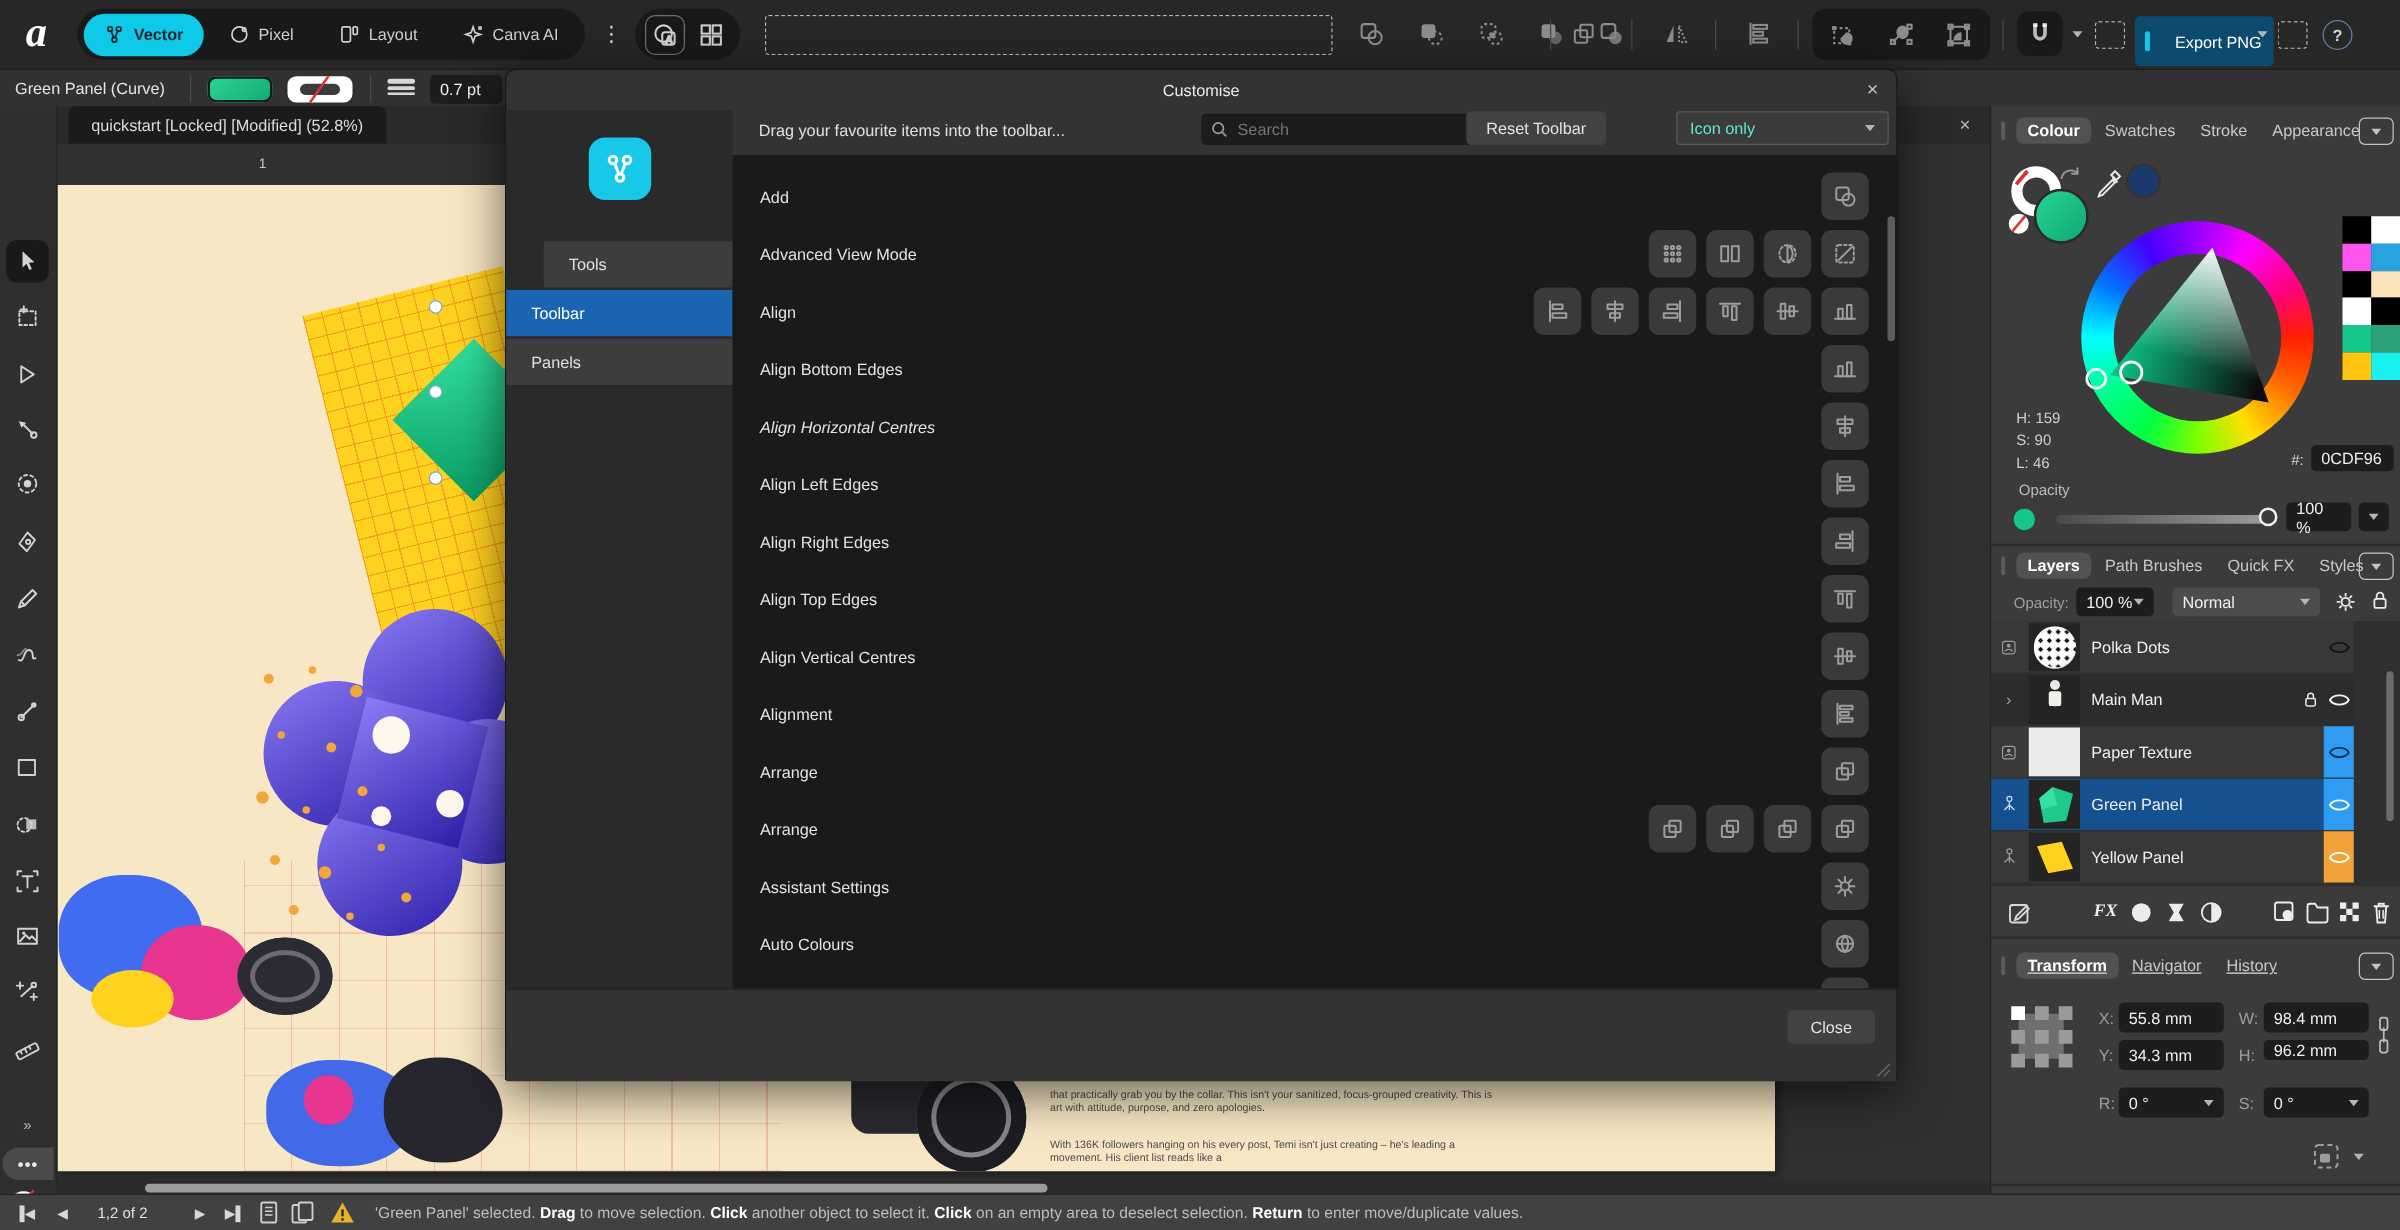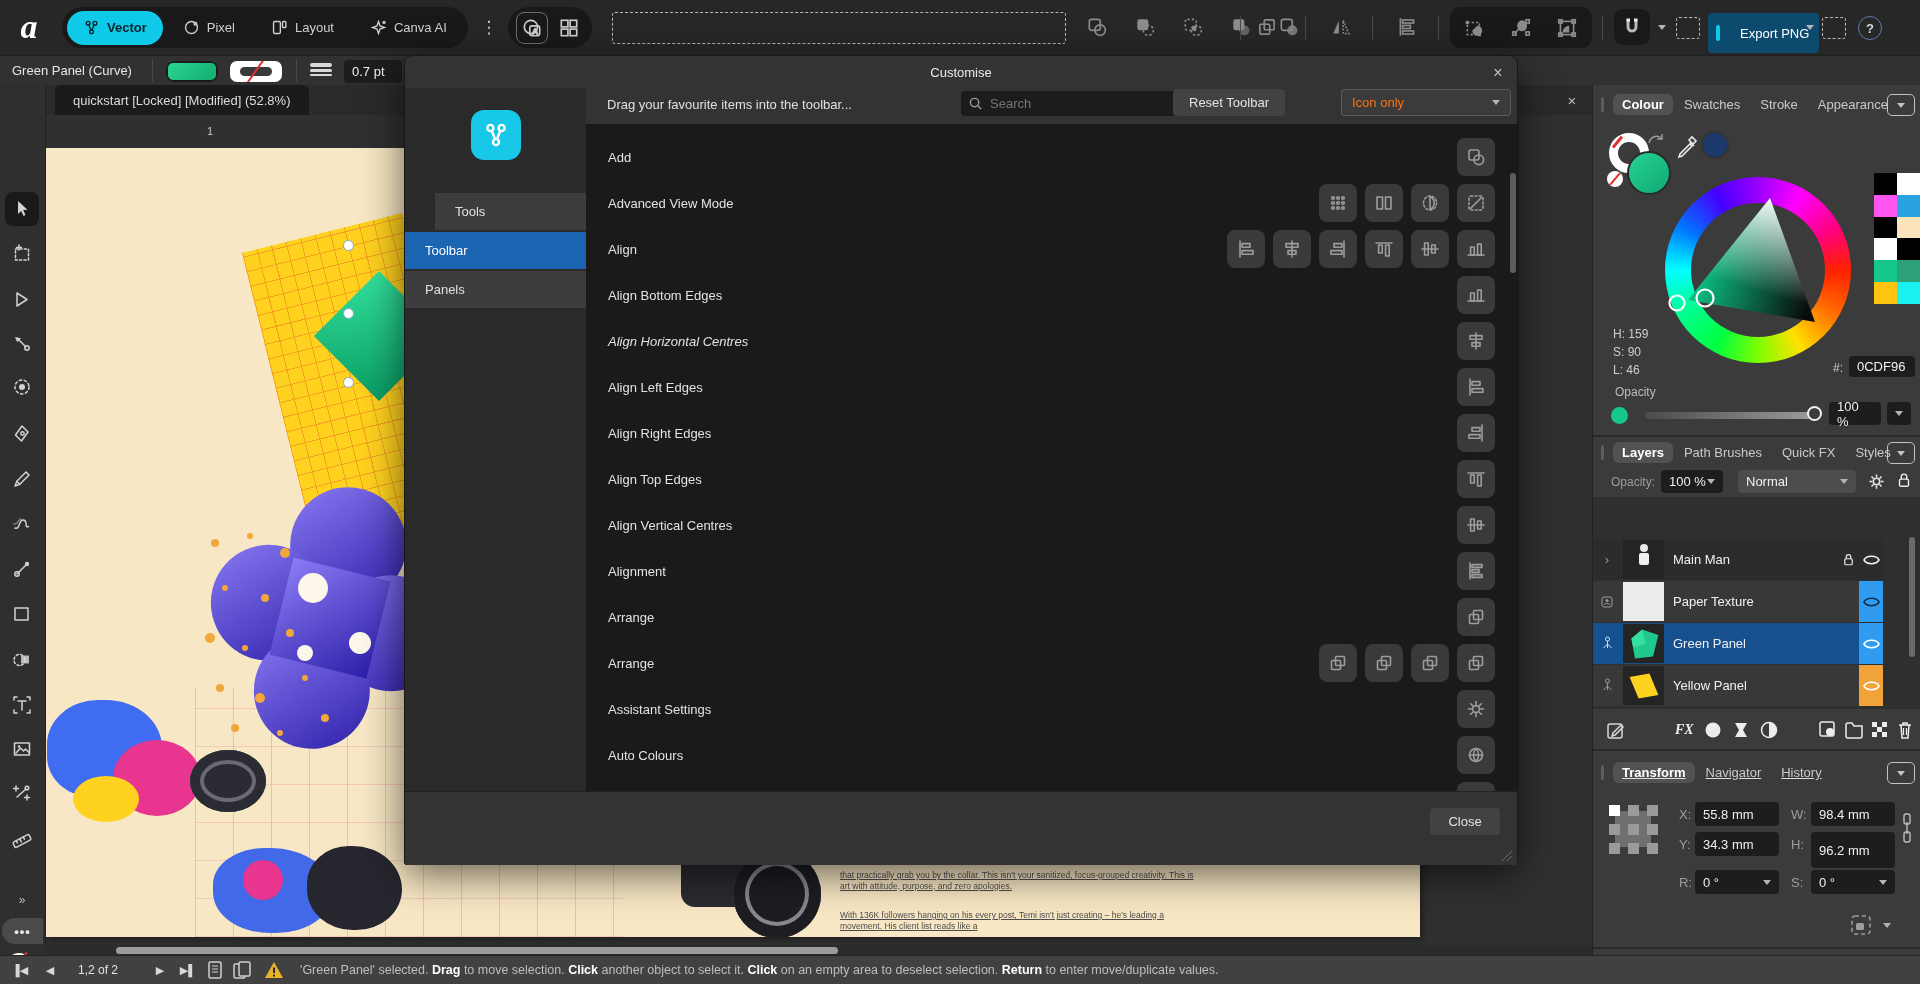--- a/index.html
+++ b/index.html
@@ -41,21 +41,21 @@
   .pill{padding:3px 9px;border-radius:6px;color:#c9c9c9;}
   .pill.sel{background:#525252;color:#fff;font-weight:bold;}
   .inp{background:#1d1d1d;border-radius:4px;color:#f0f0f0;display:flex;align-items:center;padding:0 8px;box-sizing:border-box;}
   .grip{position:absolute;left:8px;width:3px;height:15px;border-radius:2px;background:#5d5d5d;}
   .lrow{position:absolute;left:0;width:290px;height:41px;display:flex;align-items:center;}
   .thumb{position:absolute;left:30px;top:1px;width:41px;height:39px;background:#242424;display:flex;align-items:center;justify-content:center;overflow:hidden;}
   .lname{position:absolute;left:80px;color:#f0f0f0;}
   .eyec{position:absolute;left:266px;top:0;width:24px;height:41px;display:flex;align-items:center;justify-content:center;}
   .gutter{position:absolute;left:0;top:0;width:28px;height:41px;display:flex;align-items:center;justify-content:center;color:#9a9a9a;}
   .b{font-weight:bold;color:#fff;}
-  .pgtext{font-size:8.5px;line-height:10.5px;color:#4c4c4c;width:360px;text-decoration:underline;}
+  .pgtext{font-size:8.5px;line-height:10.5px;color:#4c4c4c;width:360px;}
 </style>
 </head>
 <body>
 
 <svg width="0" height="0" style="position:absolute">
 <defs>
   <symbol id="s-al-l" viewBox="0 0 20 20">
         <path d="M4 2v16"></path>
         <rect class="f" x="6" y="4.6" width="8" height="3.6"></rect>
         <rect class="f" x="6" y="11.6" width="11" height="3.6"></rect>
@@ -555,21 +555,21 @@
       <svg width="13" height="13" viewBox="0 0 14 14">
           <circle cx="6" cy="6" r="4.5" stroke="#9a9a9a" fill="none" stroke-width="1.5"></circle>
           <path d="M9.5 9.5L13 13" stroke="#9a9a9a" stroke-width="1.5"></path>
         </svg>
       <input style="background: transparent; border: 0px; outline: 0px; color: rgb(221, 221, 221); font: 13px &quot;Liberation Sans&quot;, sans-serif; width: 180px;" placeholder="Search">
     </div>
     <div class="abs ctr" style="left:768px;top:33px;width:112px;height:27px;background:#424242;border-radius:4px;color:#e3e3e3;">
         <span>Reset Toolbar</span>
       </div>
     <div class="abs flex" style="left:936px;top:33px;width:170px;height:27px;background:#3b3b3b;border:1px solid #5a5a5a;border-radius:3px;padding:0 10px;justify-content:space-between;box-sizing:border-box;">
-      <span style="color:#f97316;">Icon only</span>
+      <span style="color:#5eead4;">Icon only</span>
       <span class="chev"></span>
     </div>
 
     <div class="abs" style="left:181px;top:68px;width:933px;height:667px;background:#1a1a1a;overflow:hidden;">
       <div class="drow" style="top:14px;">
           <span class="lbl">Add</span>
           <div class="icons">
             <span class="ibox">
               <svg class="ig">
                 <use href="#s-bool-add"></use>
@@ -894,20 +894,41 @@
           <use href="#s-gear"></use>
         </g>
       </svg>
     <svg class="abs" style="left:302px;top:386px;width:18px;height:18px;color:#e8e8e8" viewBox="0 0 20 20">
         <g class="ig" style="color:#e8e8e8">
           <use href="#s-lock"></use>
         </g>
       </svg>
 
     <div class="abs" style="left:0;top:412px;width:328px;height:212px;background:#2f2f2f;">
+      <div class="lrow" style="top:0;background:#383838;">
+        <span class="gutter">
+            <svg width="12" height="12" viewBox="0 0 12 12">
+              <rect x="1" y="1" width="10" height="10" rx="2" stroke="#9a9a9a" fill="none"></rect>
+              <circle cx="6" cy="4.5" r="1.5" fill="#9a9a9a"></circle>
+              <path d="M3 9c1-2 5-2 6 0" stroke="#9a9a9a" fill="none"></path>
+            </svg>
+          </span>
+        <div class="thumb">
+            <div style="width:34px;height:34px;border-radius:50%;background:radial-gradient(circle at 35% 30%,#fff 55%,#ddd);background-color:#fff;"></div>
+            <div class="abs" style="left:6px;top:4px;width:32px;height:32px;border-radius:50%;background:radial-gradient(circle,#111 32%,transparent 36%) 0 0/7px 7px;"></div>
+          </div>
+        <span class="lname">Polka Dots</span>
+        <span class="eyec" style="color:#151515;">
+            <svg width="17" height="12" viewBox="0 0 18 12">
+              <g class="ig" style="color:#151515">
+                <use href="#s-eye-o"></use>
+              </g>
+            </svg>
+          </span>
+      </div>
       <div class="lrow" style="top:42px;background:#2c2c2c;">
         <span class="gutter">›</span>
         <div class="thumb">
             <svg width="20" height="34" viewBox="0 0 20 34">
               <circle cx="10" cy="5" r="4" fill="#e8e8e4"></circle>
               <rect x="5" y="10" width="10" height="12" rx="2" fill="#f0f0ec"></rect>
               <rect x="6" y="22" width="3" height="10" fill="#23232a"></rect>
               <rect x="11" y="22" width="3" height="10" fill="#23232a"></rect>
             </svg>
           </div>
@@ -1057,21 +1078,21 @@
       </div>
     <span class="abs" style="left:198px;top:722px;color:#9d9d9d;">W:</span>
     <div class="abs inp" style="left:218px;top:717px;width:84px;height:24px;">
         <span>98.4 mm</span>
       </div>
     <span class="abs" style="left:86px;top:752px;color:#9d9d9d;">Y:</span>
     <div class="abs inp" style="left:102px;top:747px;width:84px;height:24px;">
         <span>34.3 mm</span>
       </div>
     <span class="abs" style="left:198px;top:752px;color:#9d9d9d;">H:</span>
-    <div class="abs inp" style="left:218px;top:747px;width:84px;height:36px;">
+    <div class="abs inp" style="left:218px;top:747px;width:84px;height:16px;">
         <span>96.2 mm</span>
       </div>
     <svg class="abs" style="left:308px;top:725px" width="12" height="36" viewBox="0 0 12 36">
         <rect x="3" y="4" width="6" height="10" rx="2" stroke="#bdbdbd" fill="none" stroke-width="1.4"></rect>
         <rect x="3" y="22" width="6" height="10" rx="2" stroke="#bdbdbd" fill="none" stroke-width="1.4"></rect>
         <path d="M6 12v12" stroke="#bdbdbd" stroke-width="1.4"></path>
       </svg>
 
     <span class="abs" style="left:86px;top:790px;color:#9d9d9d;">R:</span>
     <div class="abs flex inp" style="left:102px;top:785px;width:84px;height:24px;justify-content:space-between;">

